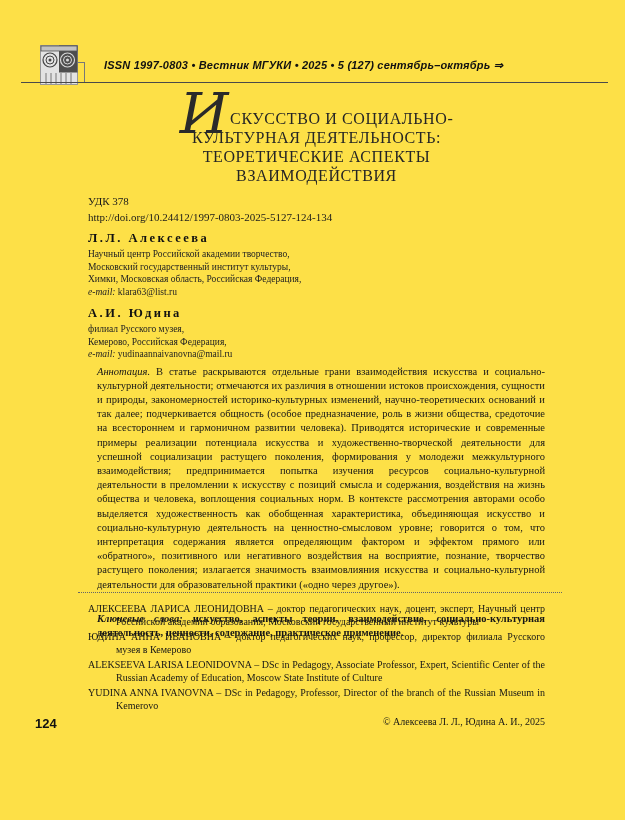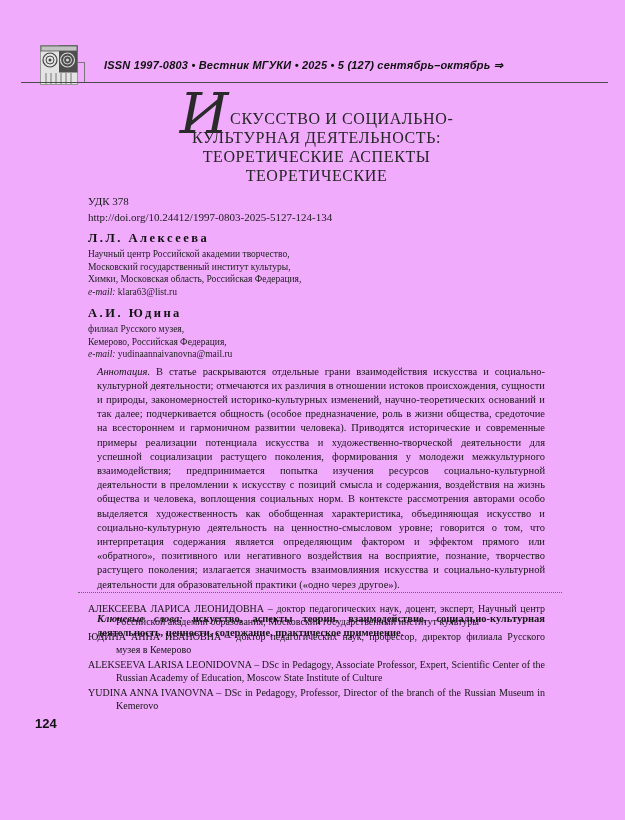--- a/index.html
+++ b/index.html
@@ -1,19 +1,19 @@
 <!DOCTYPE html>
 <html><head>
 <meta charset="utf-8">
 <style>
   html,body { margin:0; padding:0; background:#fff; }
   .page {
     position:relative;
     width:625px; height:820px;
-    background:#f0abfc;
+    background:#fde047;
     font-family:"Liberation Serif", serif;
     color:#1a1a1a;
     overflow:hidden;
   }
 
   
   .logo-box { position:absolute; left:40px; top:45px; width:38px; height:40px; }
   .bracket-h { position:absolute; left:77px; top:62px; width:8px; height:1px; background:#777; }
   .bracket-v { position:absolute; left:84px; top:62px; width:1px; height:21px; background:#777; }
   .header-rule { position:absolute; left:21px; top:82px; width:587px; height:1px; background:#4a4a4a; }
@@ -113,21 +113,21 @@
   <div class="bracket-v"></div>
   <div class="header-rule"></div>
   <div class="journal-line">ISSN 1997-0803 • Вестник МГУКИ • 2025 • 5 (127) сентябрь–октябрь ⇒</div>
 
   <div class="content">
 
     <div class="article-title">
       <div><span class="dropcap">И</span><span>СКУССТВО И СОЦИАЛЬНО-</span></div>
       <div>КУЛЬТУРНАЯ ДЕЯТЕЛЬНОСТЬ:</div>
       <div>ТЕОРЕТИЧЕСКИЕ АСПЕКТЫ</div>
-      <div>ТЕОРЕТИЧЕСКИЕ</div>
+      <div>ВЗАИМОДЕЙСТВИЯ</div>
     </div>
 
     <div class="meta">
       <div>УДК 378</div>
       <div>http://doi.org/10.24412/1997-0803-2025-5127-124-134</div>
     </div>
 
     <div class="author-name">Л.Л. Алексеева</div>
     <div class="affiliation">
       <div>Научный центр Российской академии творчество,</div>
@@ -155,17 +155,18 @@
 
   </div>
 
   <div class="dotted-sep"></div>
 
   <div class="contributors">
     <p class="contrib">АЛЕКСЕЕВА ЛАРИСА ЛЕОНИДОВНА – доктор педагогических наук, доцент, эксперт, Научный центр Российской академии образования, Московский государственный институт культуры</p>
     <p class="contrib">ЮДИНА АННА ИВАНОВНА – доктор педагогических наук, профессор, директор филиала Русского музея в Кемерово</p>
     <p class="contrib">ALEKSEEVA LARISA LEONIDOVNA – DSc in Pedagogy, Associate Professor, Expert, Scientific Center of the Russian Academy of Education, Moscow State Institute of Culture</p>
     <p class="contrib">YUDINA ANNA IVANOVNA – DSc in Pedagogy, Professor, Director of the branch of the Russian Museum in Kemerovo</p>
+    <div class="copyright">© Алексеева Л. Л., Юдина А. И., 2025</div>
   </div>
 
   <div class="page-number">124</div>
 
 </div>
 
 </body></html>

